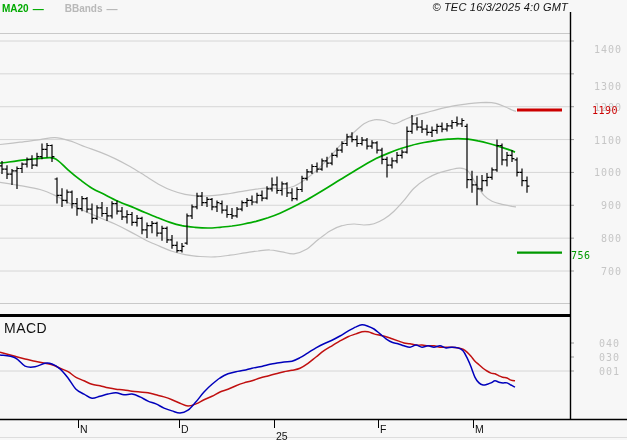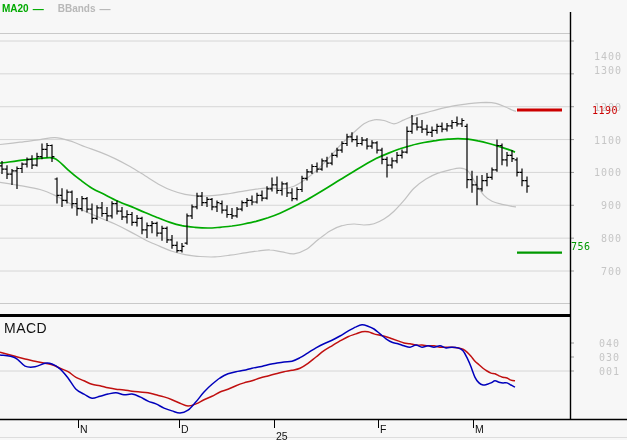--- a/index.html
+++ b/index.html
@@ -196,38 +196,39 @@
       <line x1="78.5" y1="420" x2="78.5" y2="428" stroke="#000" stroke-width="1"></line>
       <line x1="179.5" y1="420" x2="179.5" y2="428" stroke="#000" stroke-width="1"></line>
       <line x1="274.5" y1="420" x2="274.5" y2="428" stroke="#000" stroke-width="1"></line>
       <line x1="378.5" y1="420" x2="378.5" y2="428" stroke="#000" stroke-width="1"></line>
       <line x1="473.5" y1="420" x2="473.5" y2="428" stroke="#000" stroke-width="1"></line>
     </svg>
 
   <div class="legend">
     <span style="color:#00aa00">MA20</span>
     <span class="dash" style="color:#00aa00">—</span>
-    <span style="color:#b8b8b8;margin-left:10px">BBands</span>
+    <span style="color:#b8b8b8;margin-left:17px">BBands</span>
     <span class="dash" style="color:#b8b8b8">—</span>
   </div>
 
+  <div class="copyright">© TEC 16/3/2025 4:0 GMT</div>
 
   <div class="macd-title">MACD</div>
 
   <div id="labels-layer">
-      <div class="axis-label right" style="top: 56px;">1400</div>
-      <div class="axis-label right" style="top: 70px; text-align: center;">1300</div>
+      <div class="axis-label right" style="top: 49px;">1400</div>
+      <div class="axis-label right" style="top: 86px; text-align: center;">1300</div>
       <div class="axis-label right" style="top: 106.714px; margin-left: 8px;">1200</div>
       <div class="axis-label right" style="top: 139.571px;">1100</div>
       <div class="axis-label right" style="top: 172.429px;">1000</div>
       <div class="axis-label right" style="top: 205.286px;">900</div>
       <div class="axis-label right" style="top: 238.143px;">800</div>
       <div class="axis-label right" style="top: 271px;">700</div>
       <div class="level-label" style="top: 110px; right: 9px; color: rgb(204, 0, 0); text-align: right;">1190</div>
-      <div class="level-label" style="top: 246px; left: 571px; color: rgb(0, 153, 0);">756</div>
+      <div class="level-label" style="top: 255px; left: 571px; color: rgb(0, 153, 0);">756</div>
       <div class="axis-label macd-tick" style="top: 343px;">040</div>
       <div class="axis-label macd-tick" style="top: 357px;">030</div>
       <div class="axis-label macd-tick" style="top: 371px;">001</div>
       <div class="month-label" style="left: 80px;">N</div>
       <div class="month-label" style="left: 181px;">D</div>
       <div class="month-label" style="left: 276px; margin-top: 7px;">25</div>
       <div class="month-label" style="left: 380px;">F</div>
       <div class="month-label" style="left: 475px;">M</div>
     </div>
 </div>

